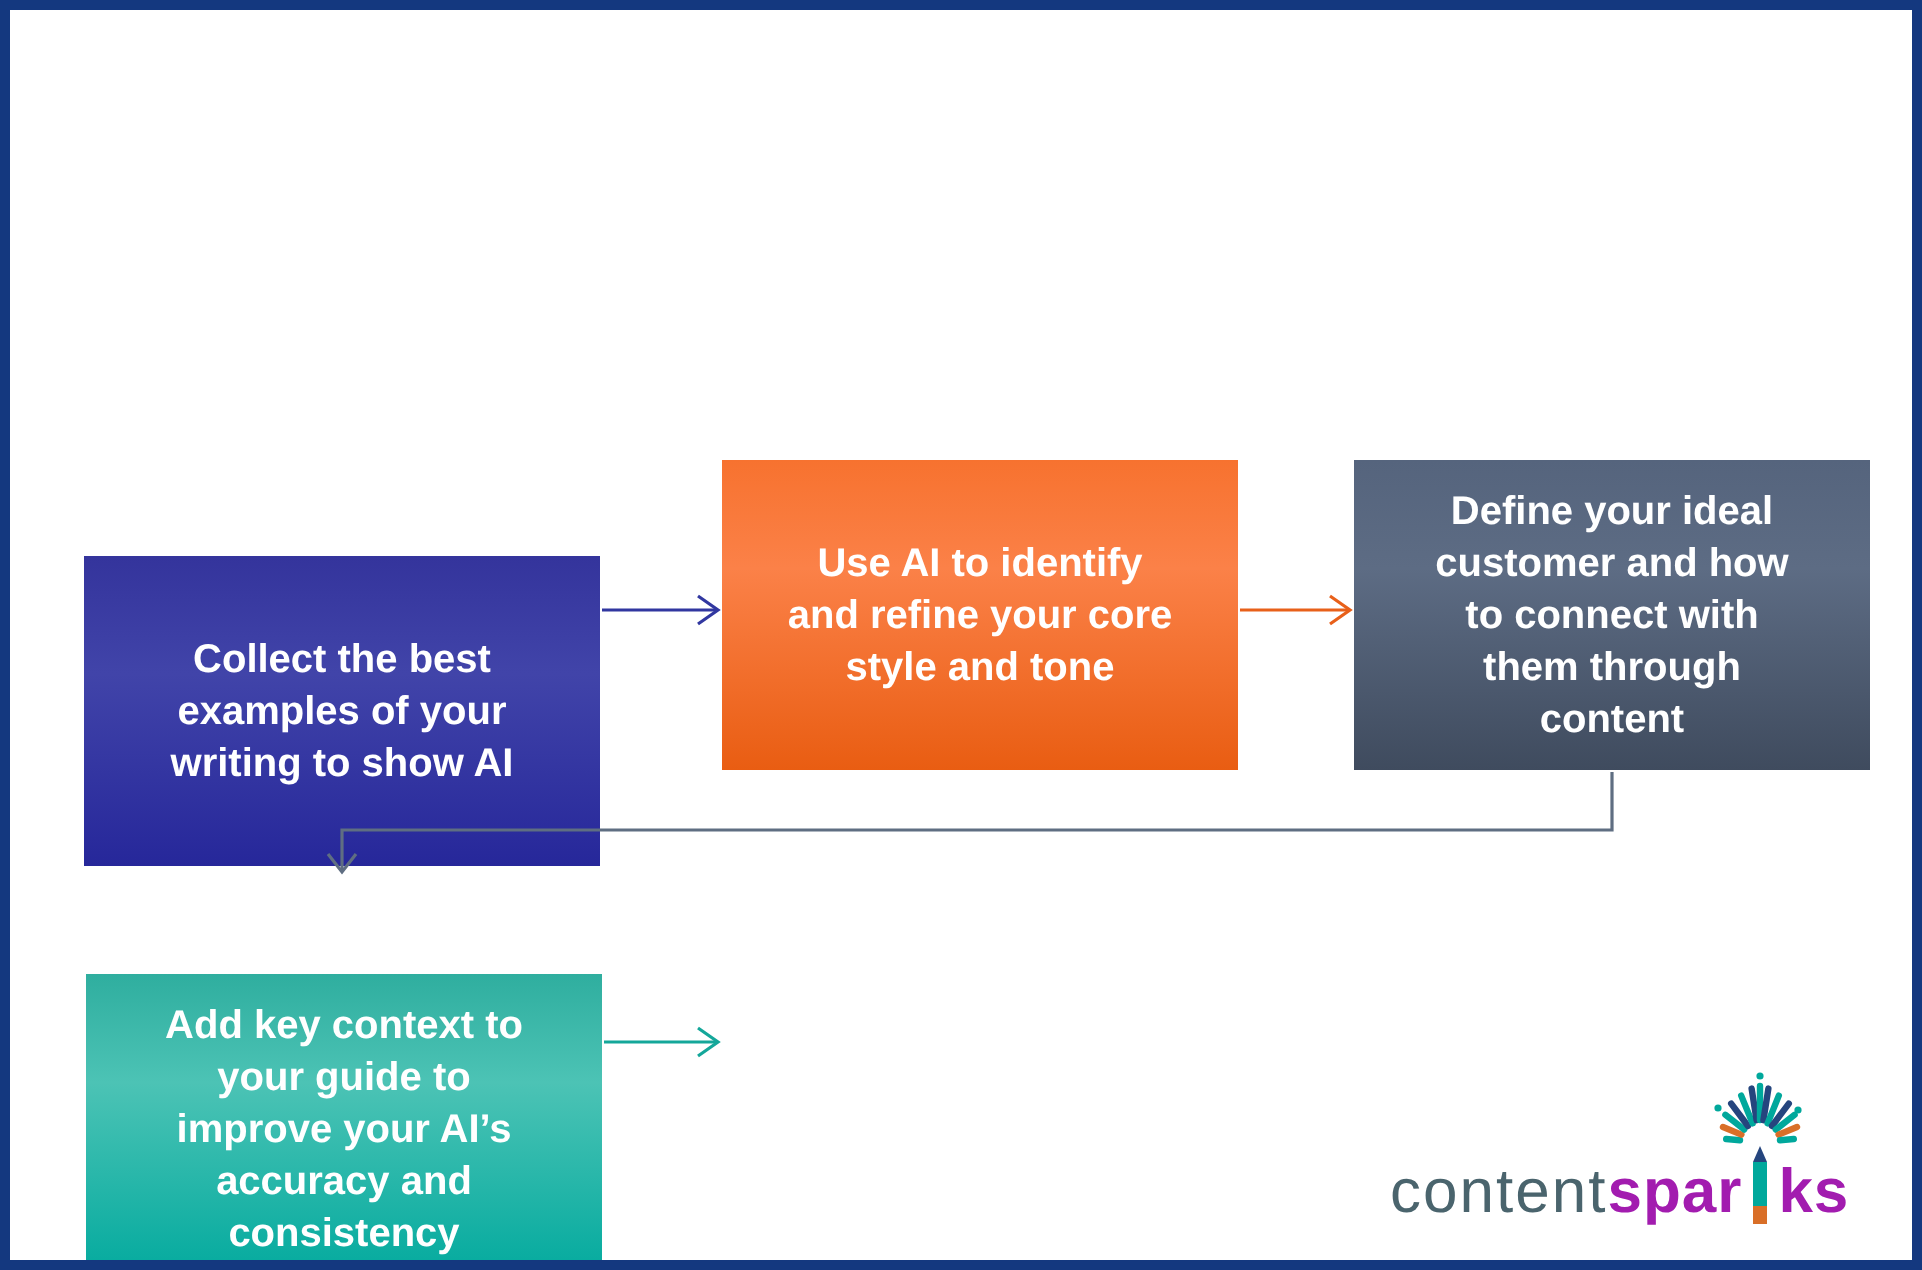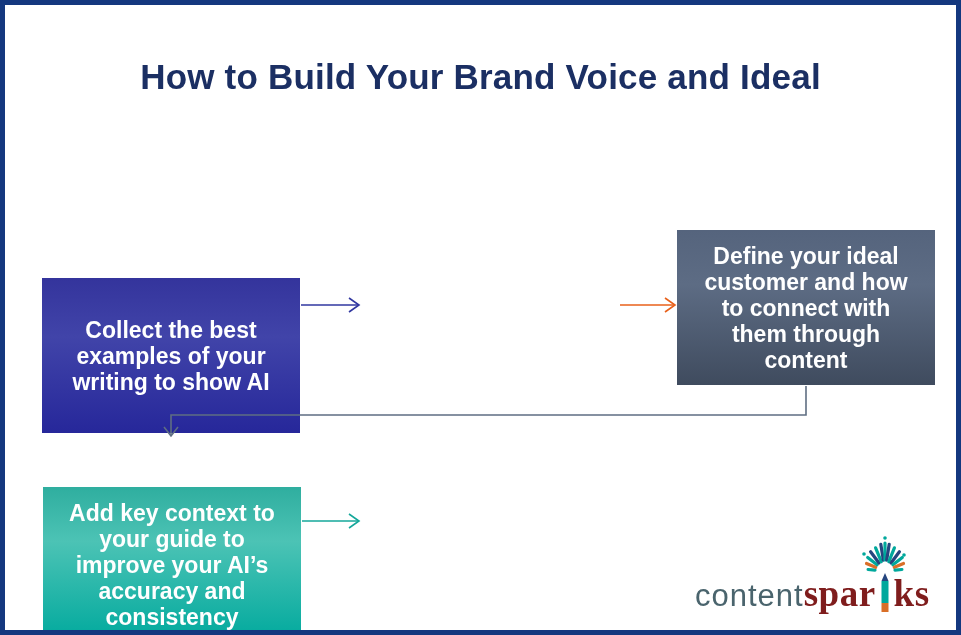--- a/index.html
+++ b/index.html
@@ -10,49 +10,53 @@
   }
   .title {
     position:absolute; top:46px; left:0; width:100%; text-align:center;
     color:#1b2f63; font-weight:bold; font-size:35px; line-height:51px;
     letter-spacing:0.2px;
   }
   .box {
     position:absolute; width:258px; height:155px; box-sizing:border-box;
     display:flex; align-items:center; justify-content:center;
     text-align:center; color:#ffffff; font-weight:bold;
-    font-size:23px; line-height:26px; white-space:pre-line; padding:0 6px;
+    font-size:20px; line-height:26px; white-space:pre-line; padding:0 6px;
   }
   .b1 { left:37px;  top:225px; background:linear-gradient(180deg,#34349c 0%,#4144a9 38%,#26279a 100%);margin-top:48px; }
   .b2 { left:356px; top:225px; background:linear-gradient(180deg,#f7722f 0%,#fb8148 35%,#e95d12 100%); }
   .b3 { left:672px; top:225px; background:linear-gradient(180deg,#55647d 0%,#5d6c84 35%,#3f4b5e 100%); }
   .b4 { left:38px;  top:438px; background:linear-gradient(180deg,#2fae9f 0%,#4cc3b5 35%,#00a99d 100%);margin-top:44px; }
   .b5 { left:356px; top:438px; background:linear-gradient(180deg,#f7722f 0%,#fb8148 35%,#e95d12 100%); }
   .connectors { position:absolute; left:0; top:0; width:961px; height:635px; pointer-events:none; }
   .logo {
     position:absolute; left:690px; top:566px; display:flex; align-items:baseline;
     white-space:nowrap;
   }
   .logo-content { font-size:31px; font-weight:normal; color:#4a646d; letter-spacing:1px; }
-  .logo-sparks  { font-size:37px; font-weight:bold;   color:#7f1d1d; letter-spacing:0.5px;font-family:Liberation Serif, serif; }
+  .logo-sparks  { font-size:31px; font-weight:bold;   color:#a21caf; letter-spacing:0.5px; }
   .burst { overflow:visible; vertical-align:-9px; margin:0 2px; }
 </style>
 </head>
 <body>
 
 <div class="canvas">
 
   <div class="title">
-    <div>How to Build Your Brand Voice and Ideal</div>
   </div>
 
   <div class="box b1">
     <span>Collect the best
 examples of your
 writing to show AI</span>
+  </div>
+  <div class="box b2">
+    <span>Use AI to identify
+and refine your core
+style and tone</span>
   </div>
   <div class="box b3">
     <span>Define your ideal
 customer and how
 to connect with
 them through
 content</span>
   </div>
   <div class="box b4">
     <span>Add key context to

